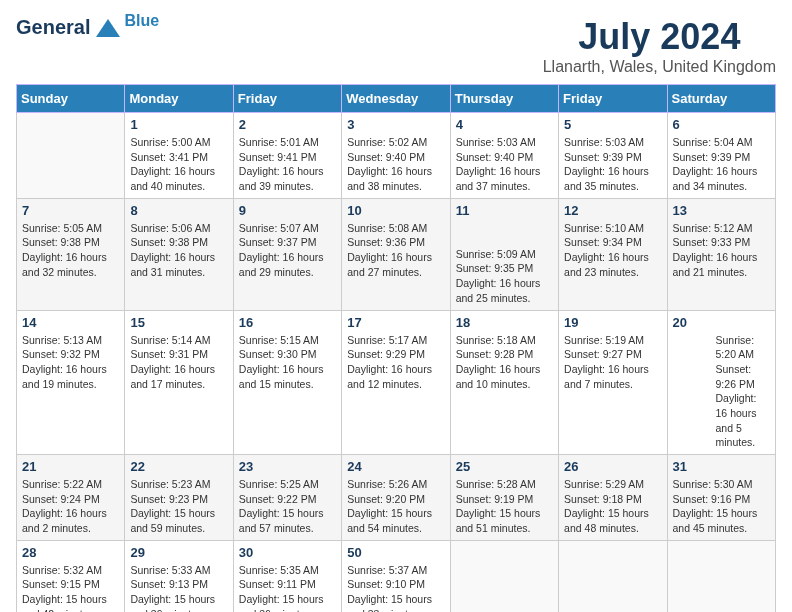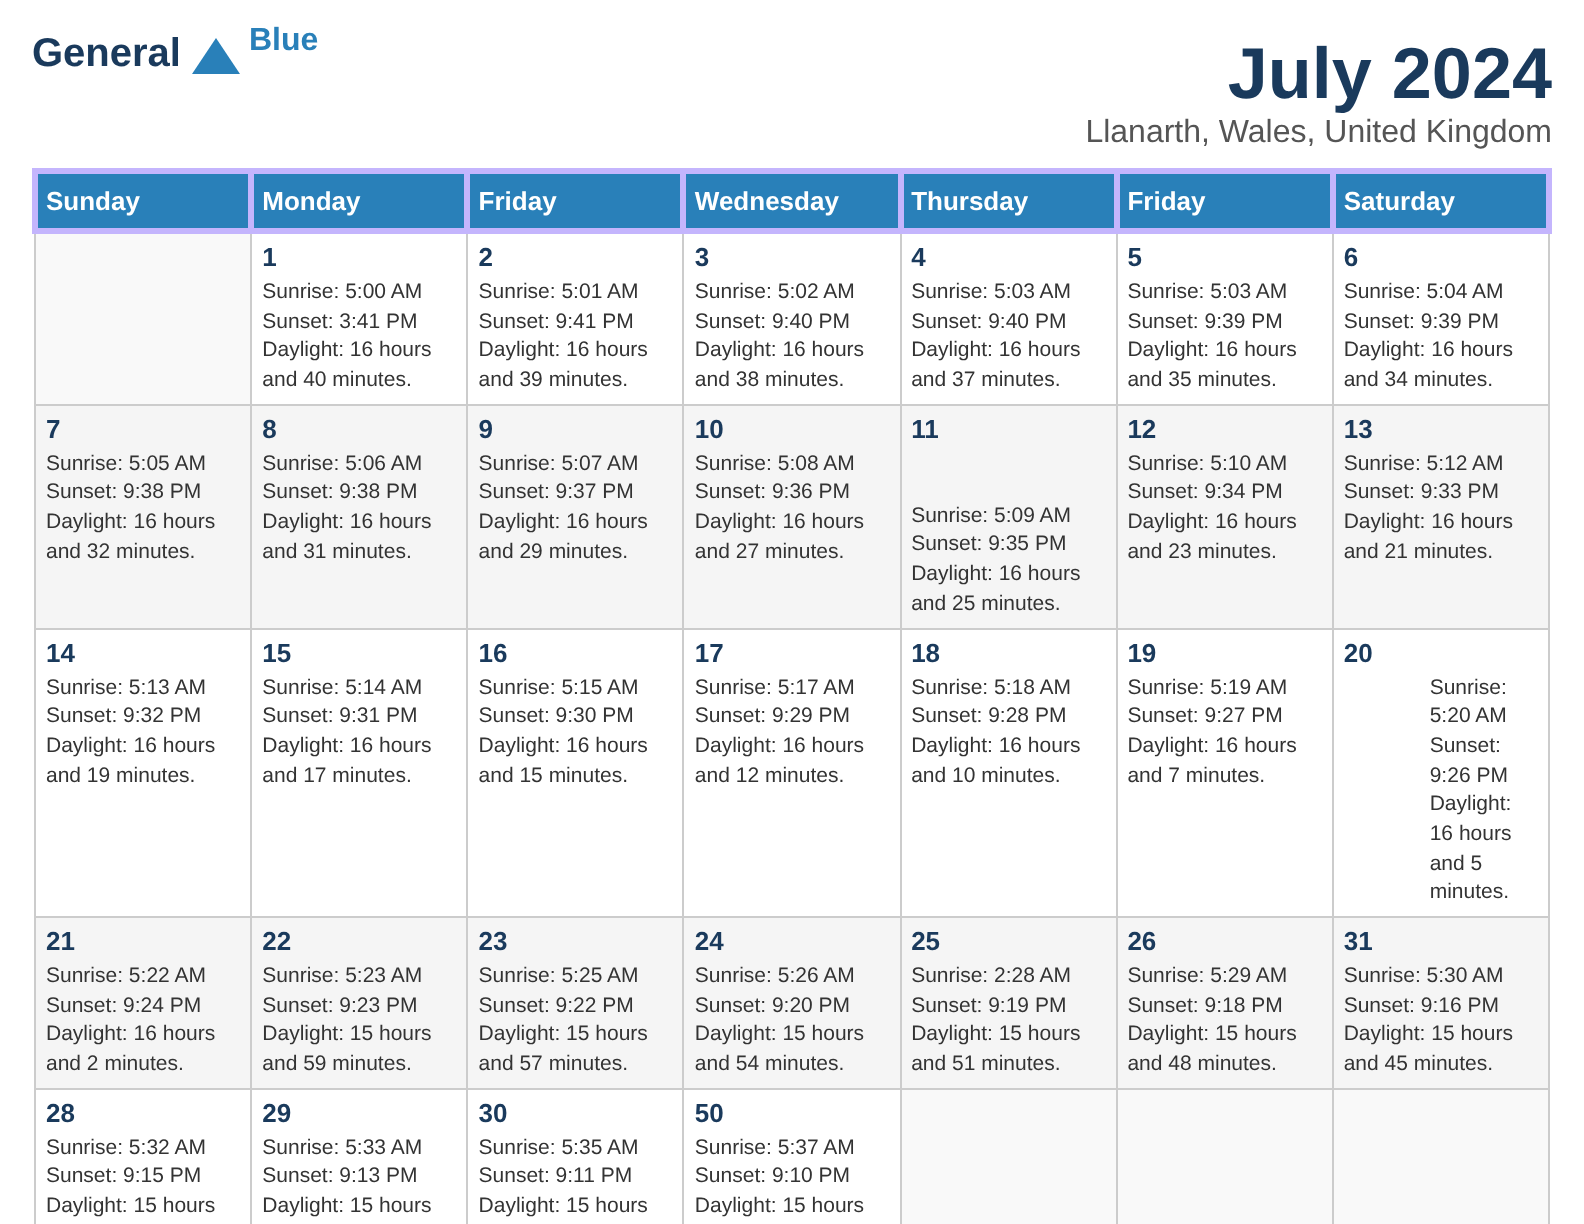--- a/index.html
+++ b/index.html
@@ -26,38 +26,39 @@
       align-items: center;
       gap: 4px;
     }
     .title-section {
       text-align: right;
     }
     .month-year {
       font-size: 36px;
       font-weight: bold;
       color: #1a3a5c;
+      text-align: center;
     }
     .location {
       font-size: 16px;
       color: #555;
     }
     table {
       width: 100%;
       border-collapse: collapse;
       font-size: 11px;
     }
     thead tr th {
       background-color: #2980b9;
       color: white;
       font-weight: bold;
       padding: 6px 4px;
       text-align: left;
       font-size: 13px;
-      border: 3px solid #c4b5fd;
+      border: 1px solid #c4b5fd;
     }
     tbody tr td {
       border: 1px solid #ccc;
       vertical-align: top;
       padding: 4px 5px;
       min-height: 70px;
       width: 108px;
     }
     .day-num {
       font-size: 13px;
@@ -260,21 +261,21 @@
 Daylight: 15 hours and 57 minutes.</div>
         </td>
         <td>
           <span class="day-num">24</span>
           <div class="day-info" style="white-space: pre-line;">Sunrise: 5:26 AM
 Sunset: 9:20 PM
 Daylight: 15 hours and 54 minutes.</div>
         </td>
         <td>
           <span class="day-num">25</span>
-          <div class="day-info" style="white-space: pre-line;">Sunrise: 2:28 AM
+          <div class="day-info" style="white-space: pre-line;">Sunrise: 5:28 AM
 Sunset: 9:19 PM
 Daylight: 15 hours and 51 minutes.</div>
         </td>
         <td>
           <span class="day-num">26</span>
           <div class="day-info" style="white-space: pre-line;">Sunrise: 5:29 AM
 Sunset: 9:18 PM
 Daylight: 15 hours and 48 minutes.</div>
         </td>
         <td>

